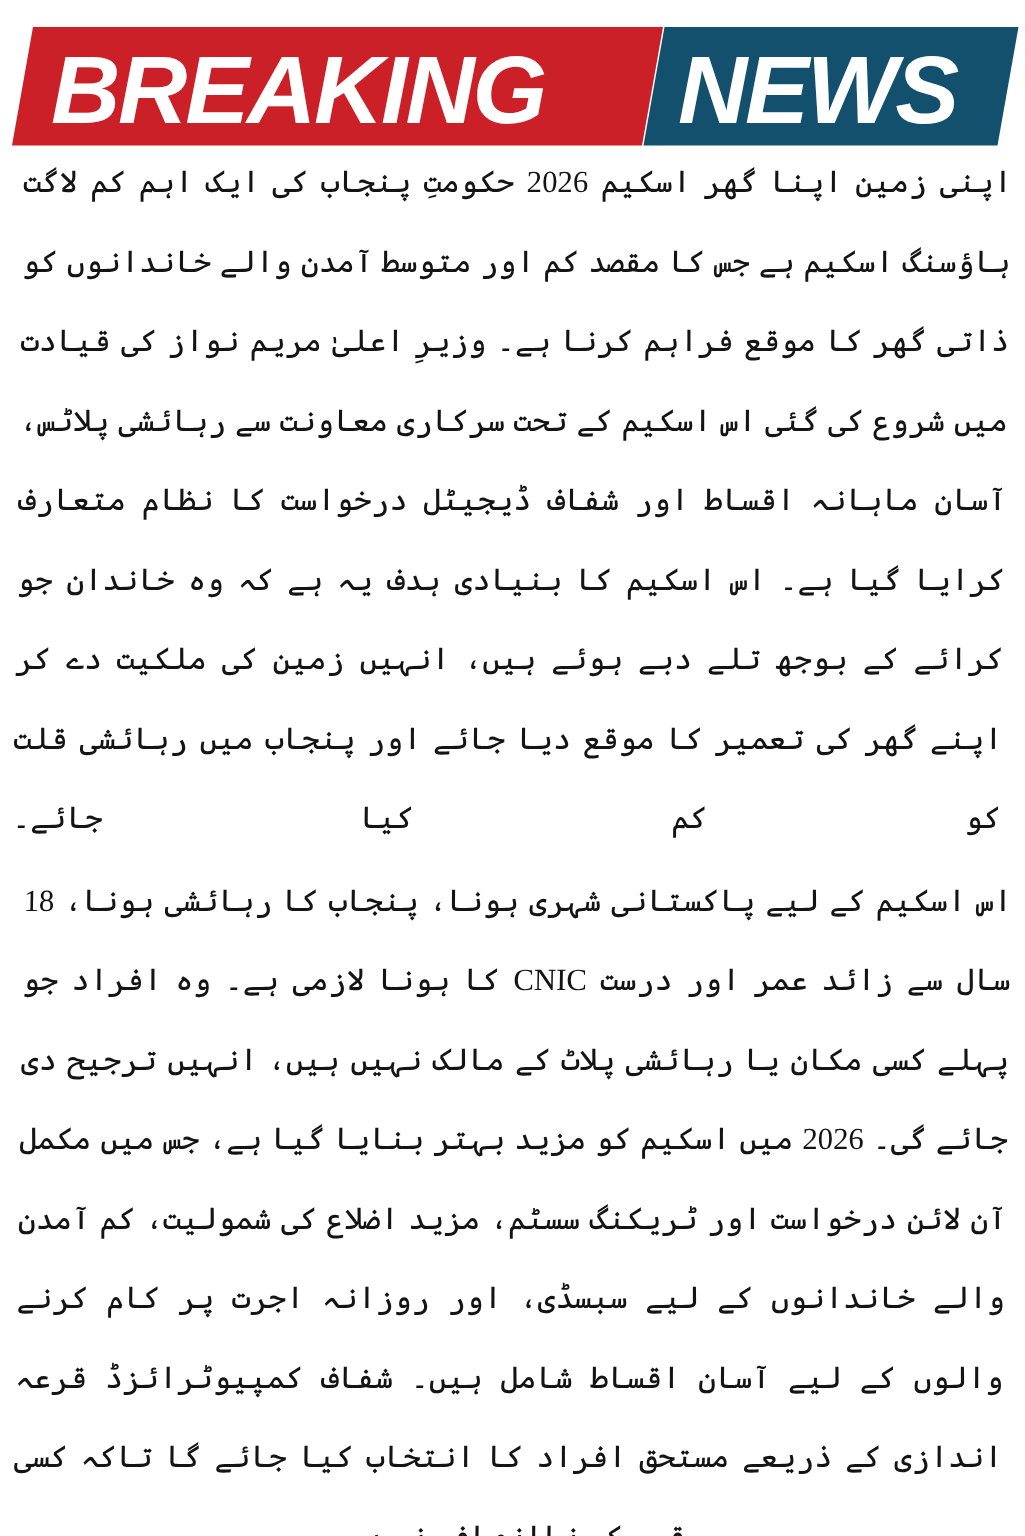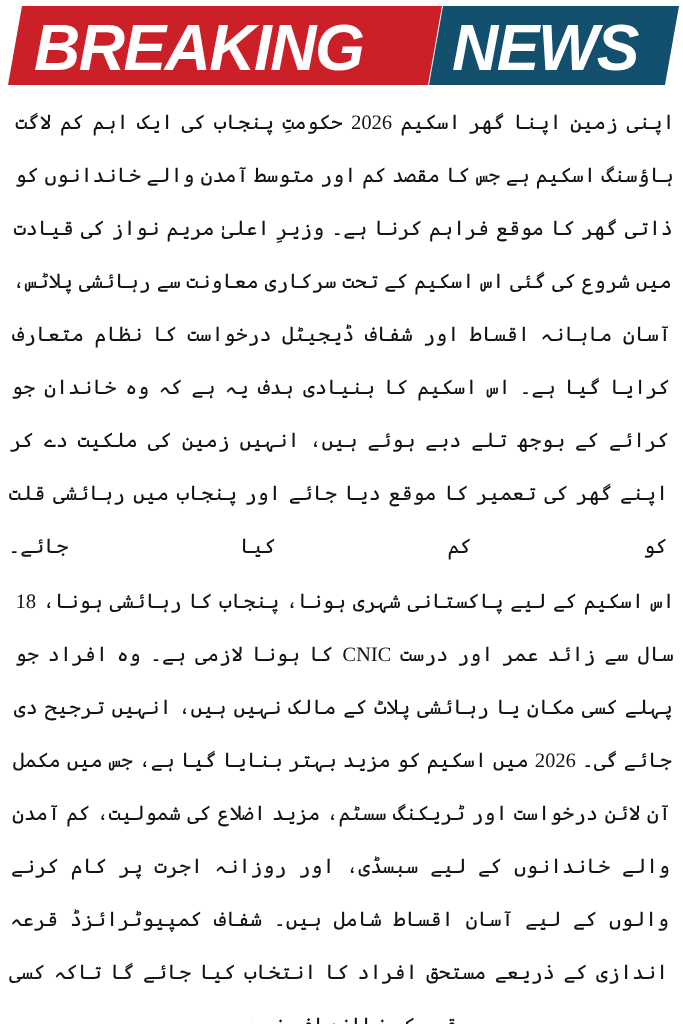--- a/index.html
+++ b/index.html
@@ -12,21 +12,21 @@
     width: 683px;
     height: 1024px;
     position: relative;
     overflow: hidden;
     font-family: "Liberation Serif", "DejaVu Serif", serif;
   }
 
   
   .banner-wrap {
     position: absolute;
-    top: 0;
+    top: 12px;
     left: 0;
     width: 683px;
     height: 92px;
     overflow: hidden;
     direction: ltr;
   }
   .banner-svg {
     display: block;
     width: 683px;
     height: 92px;

